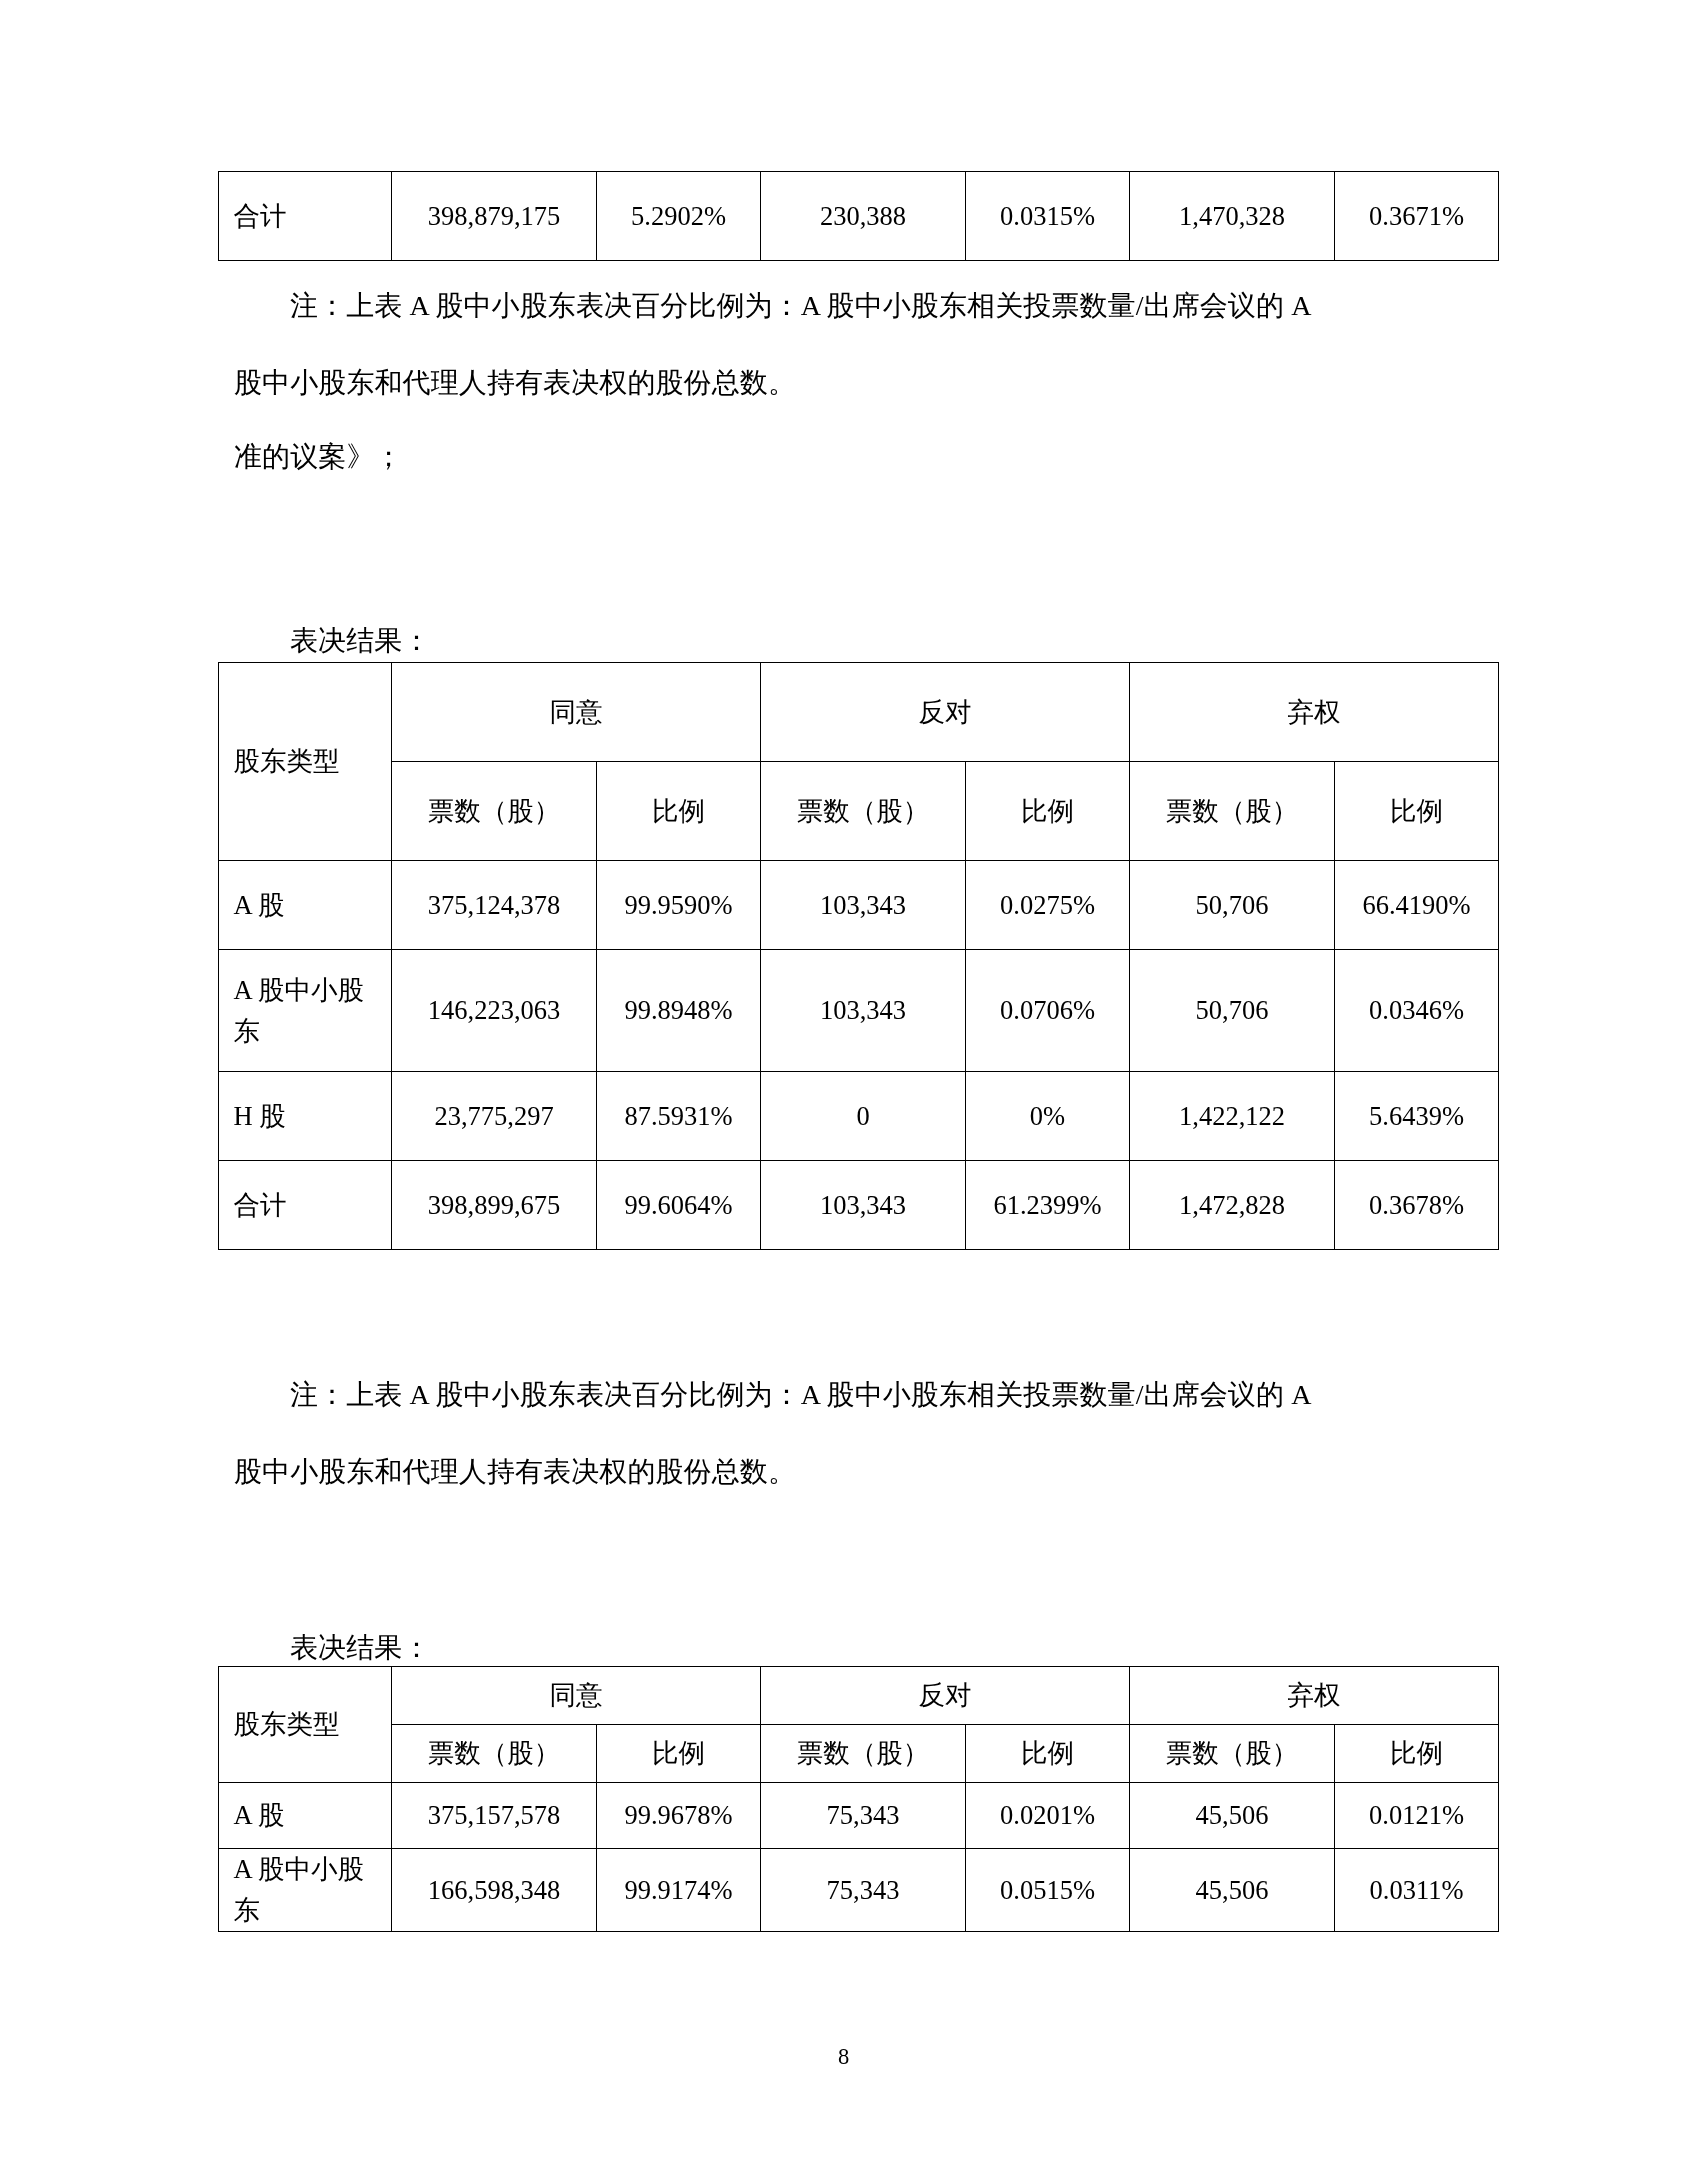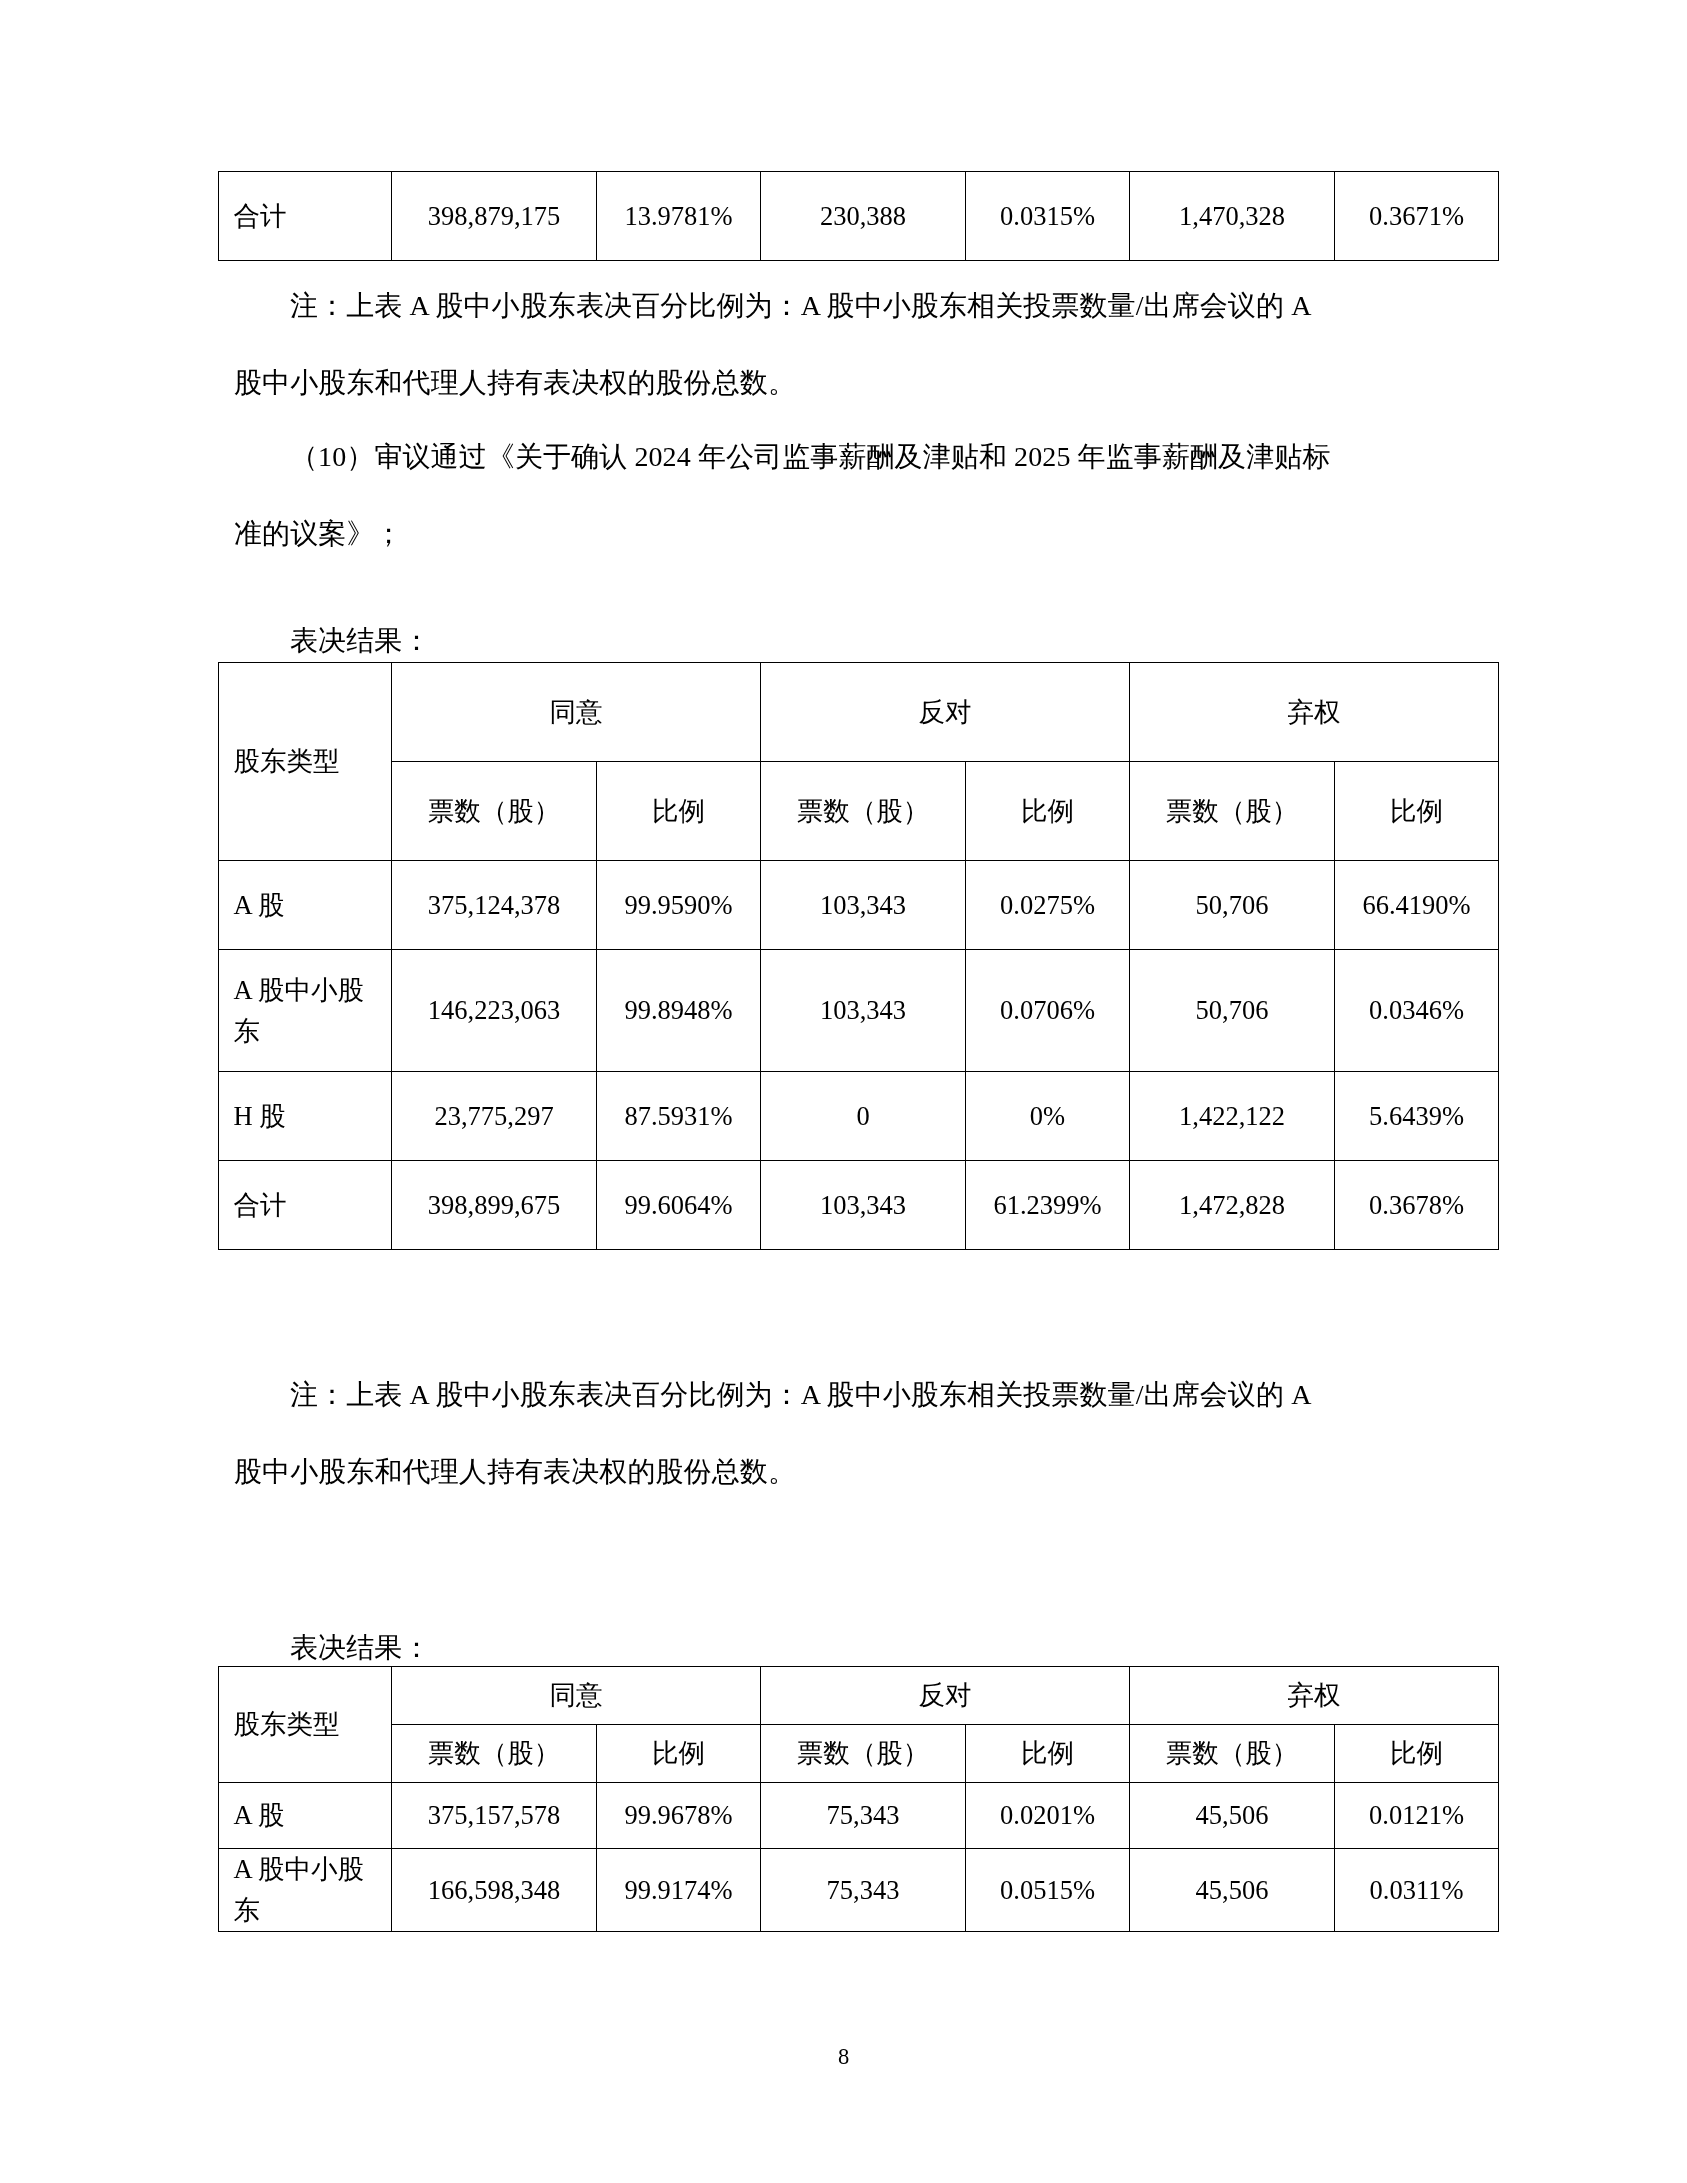--- a/index.html
+++ b/index.html
@@ -118,37 +118,36 @@
           <col class="c-pct">
         <col class="c-votes">
           <col class="c-pct">
           <col class="c-votes">
           <col class="c-pct">
       </colgroup>
       <tbody>
         <tr class="data">
           <td class="rowlabel cjk">合计</td>
           <td>398,879,175</td>
-          <td>13.9781%</td>
+          <td>5.2902%</td>
           <td>230,388</td>
           <td>0.0315%</td>
           <td>1,470,328</td>
           <td>0.3671%</td>
         </tr>
       </tbody>
     </table>
   </div>
 
   <div class="blk" id="note-1">
     <p class="para para-indent cjk">注：上表 A 股中小股东表决百分比例为：A 股中小股东相关投票数量/出席会议的 A</p>
     <p class="para cjk">股中小股东和代理人持有表决权的股份总数。</p>
   </div>
 
   <div class="blk" id="item-10">
-    <p class="para para-indent cjk">（10）审议通过《关于确认 2024 年公司监事薪酬及津贴和 2025 年监事薪酬及津贴标</p>
     <p class="para cjk">准的议案》；</p>
   </div>
 
   <div class="blk" id="label-1">
     <p class="para para-indent cjk">表决结果：</p>
   </div>
 
   <div class="blk" id="table-1-block">
     <table class="vote-table t1">
       <colgroup>

